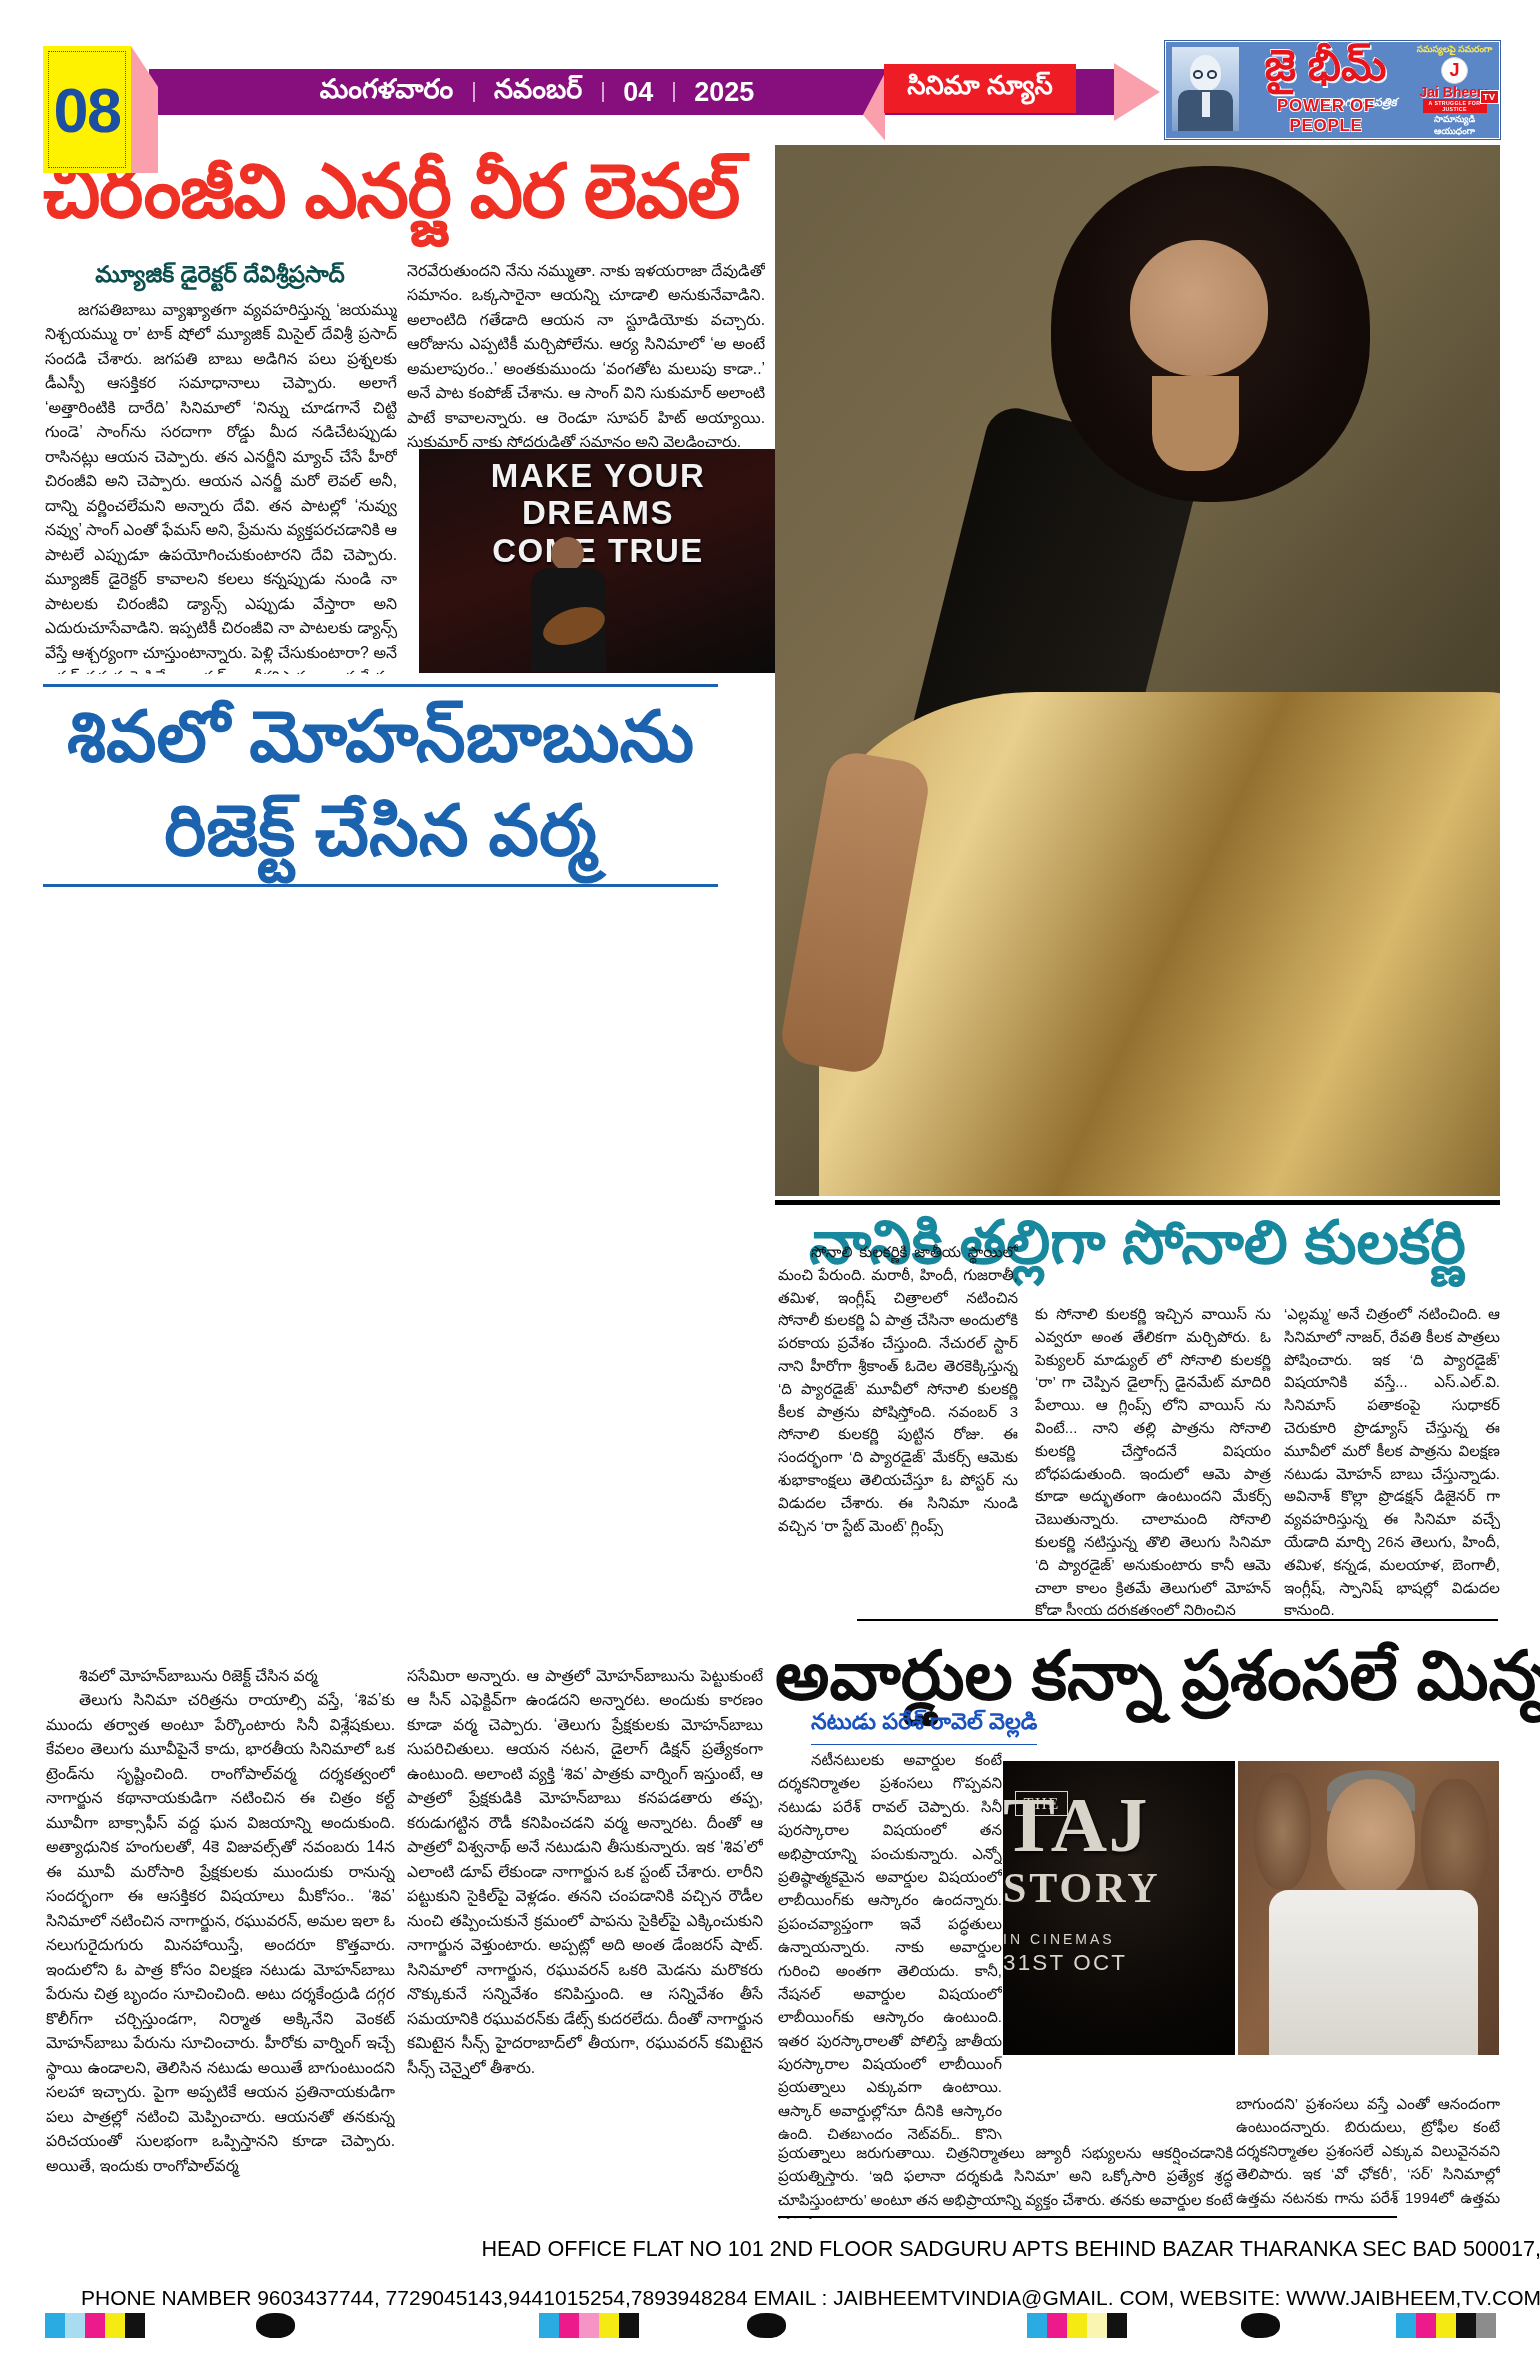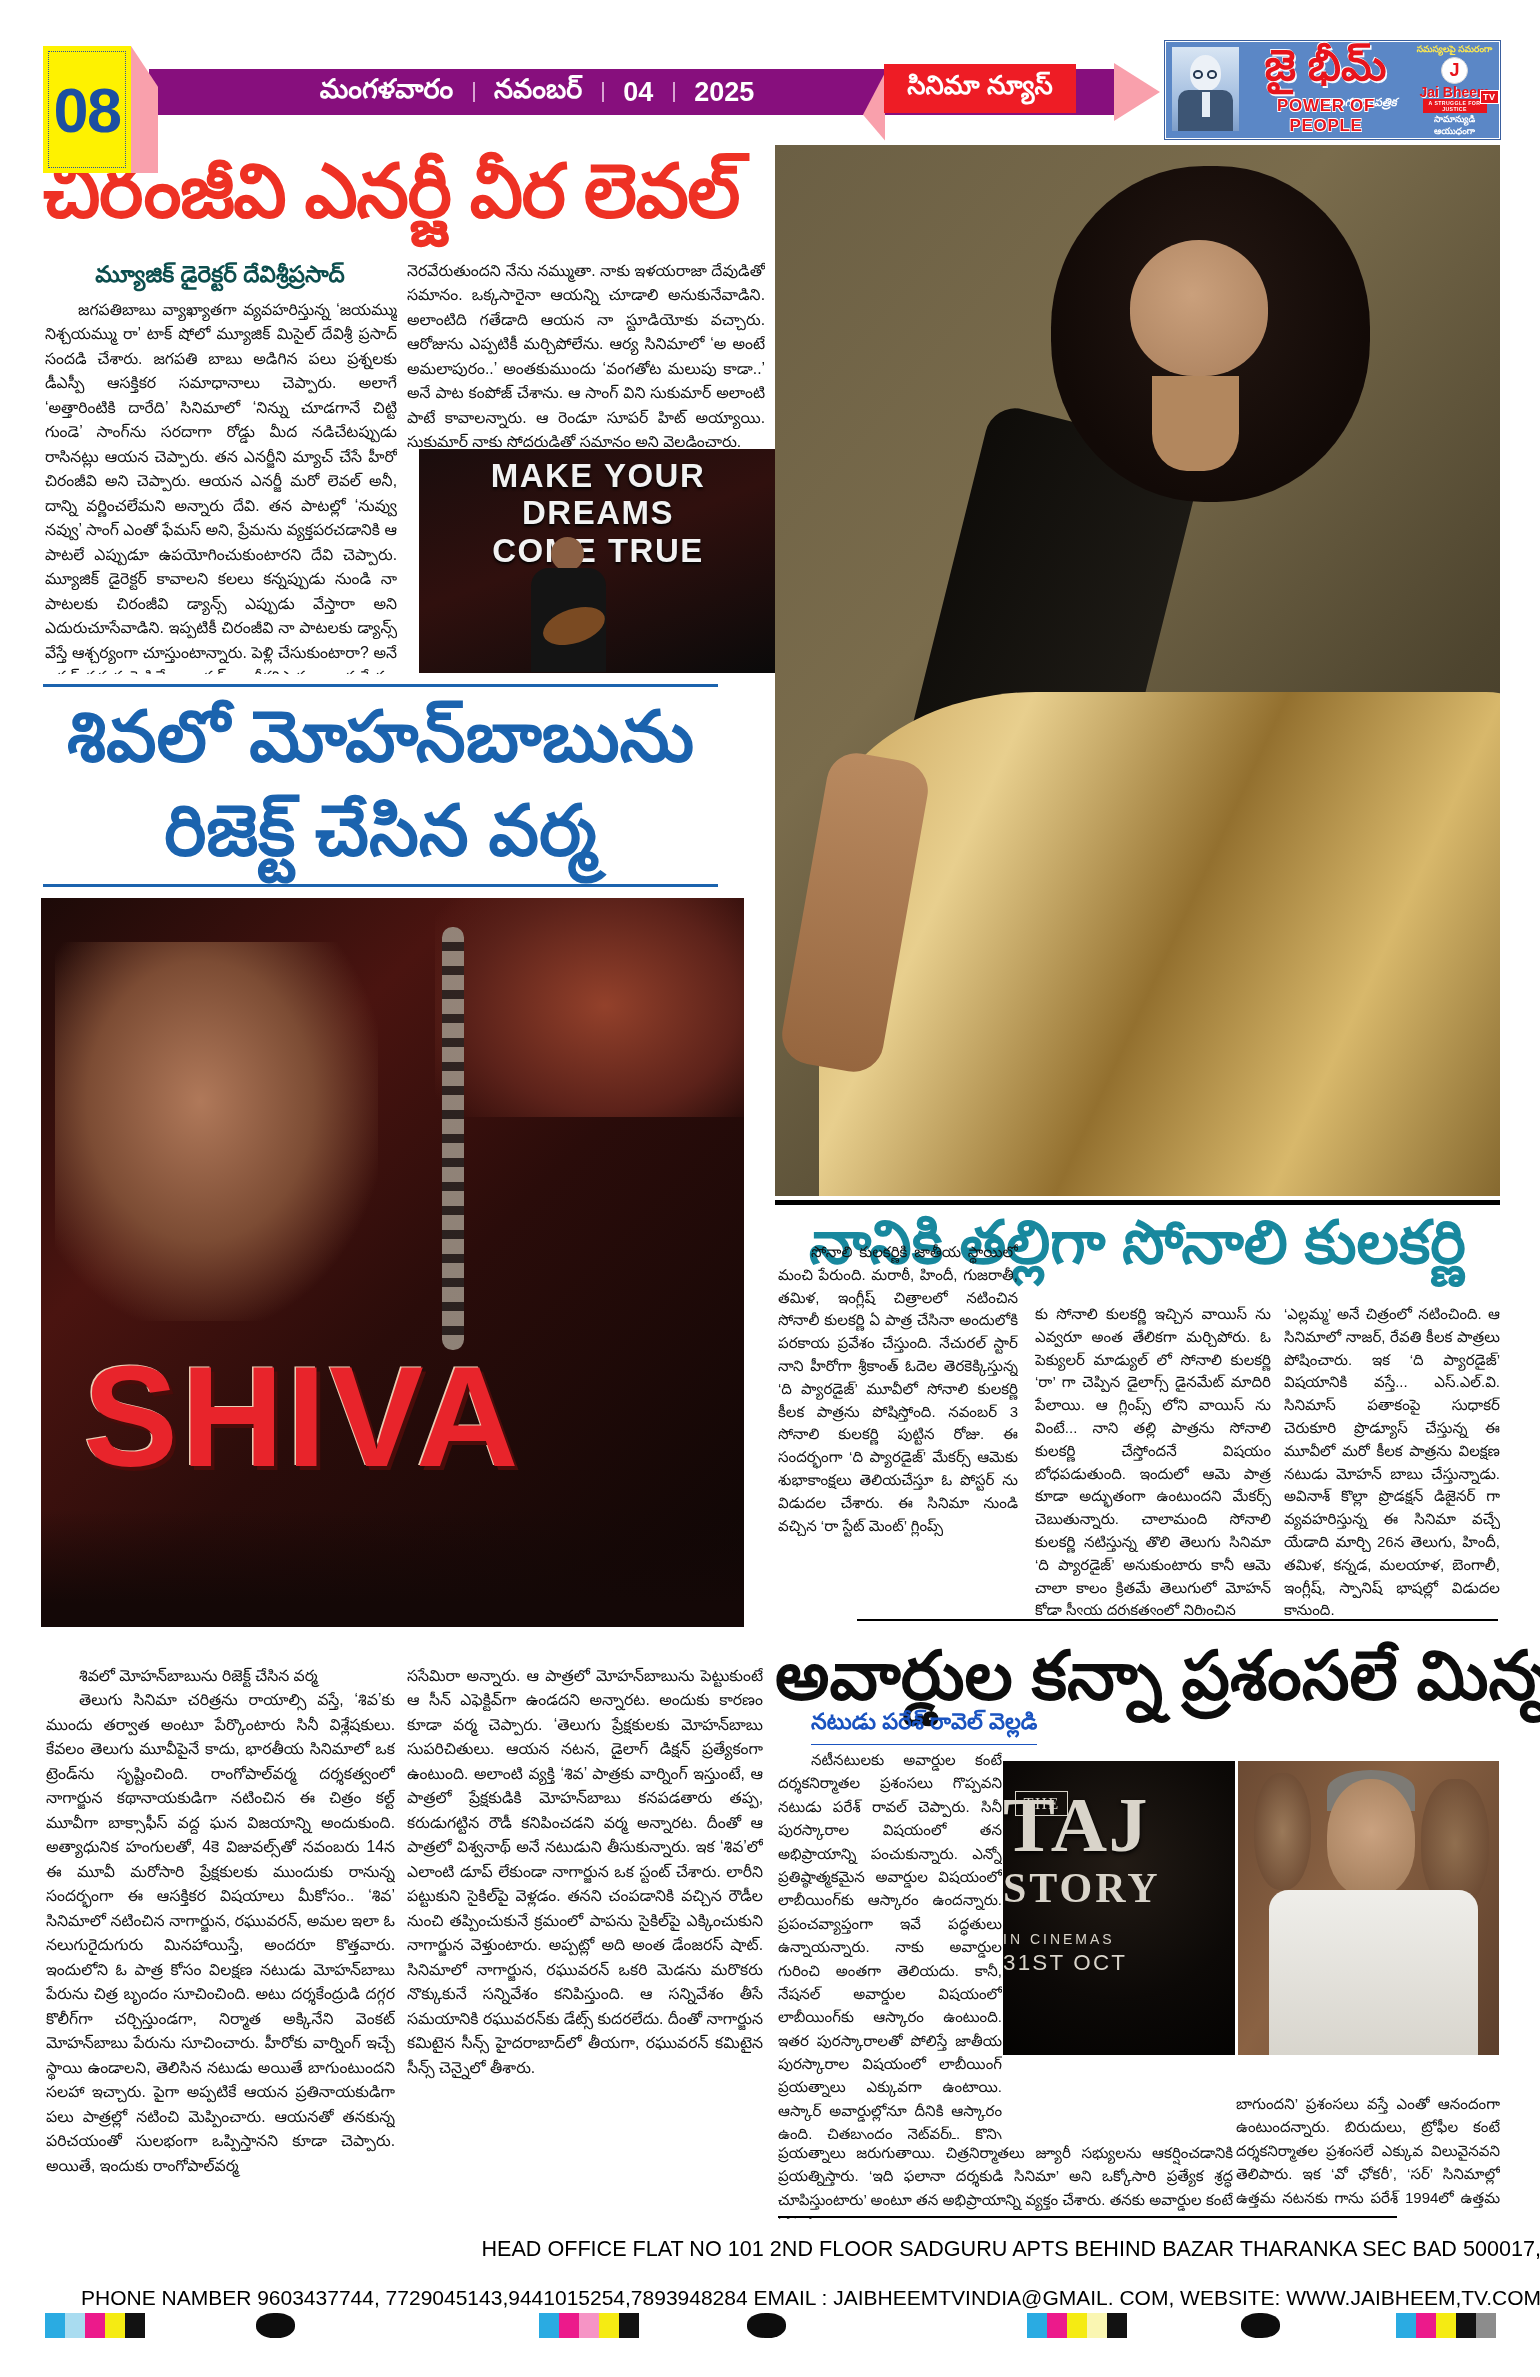--- a/index.html
+++ b/index.html
@@ -227,27 +227,20 @@
     <div class="act-arm"></div>
   </div>
 
   <div class="rule-blue" style="left:43px; top:684px; width:675px;"></div>
   <div class="h2-blue" lang="te">
     <div>శివలో మోహన్‌బాబును</div>
     <div>రిజెక్ట్ చేసిన వర్మ</div>
   </div>
   <div class="rule-blue" style="left:43px; top:884px; width:675px;"></div>
 
-  <div class="shiva-poster">
-    <div class="shiva-face"></div>
-    <div class="shiva-fist"></div>
-    <div class="shiva-chain"></div>
-    <div class="shiva-title">SHIVA</div>
-    <div class="shiva-bottom"></div>
-  </div>
 
   <div class="tx a2c1" lang="te">
     <div class="indent">శివలో మోహన్‌బాబును రిజెక్ట్ చేసిన వర్మ</div>
     <div class="indent">తెలుగు సినిమా చరిత్రను రాయాల్సి వస్తే, ‘శివ’కు ముందు తర్వాత అంటూ పేర్కొంటారు సినీ విశ్లేషకులు. కేవలం తెలుగు మూవీపైనే కాదు, భారతీయ సినిమాలో ఒక ట్రెండ్‌ను సృష్టించింది. రాంగోపాల్‌వర్మ దర్శకత్వంలో నాగార్జున కథానాయకుడిగా నటించిన ఈ చిత్రం కల్ట్ మూవీగా బాక్సాఫీస్ వద్ద ఘన విజయాన్ని అందుకుంది. అత్యాధునిక హంగులతో, 4కె విజువల్స్‌తో నవంబరు 14న ఈ మూవీ మరోసారి ప్రేక్షకులకు ముందుకు రానున్న సందర్భంగా ఈ ఆసక్తికర విషయాలు మీకోసం.. ‘శివ’ సినిమాలో నటించిన నాగార్జున, రఘువరన్, అమల ఇలా ఓ నలుగురైదుగురు మినహాయిస్తే, అందరూ కొత్తవారు. ఇందులోని ఓ పాత్ర కోసం విలక్షణ నటుడు మోహన్‌బాబు పేరును చిత్ర బృందం సూచించింది. అటు దర్శకేంద్రుడి దగ్గర కొలీగ్‌గా చర్చిస్తుండగా, నిర్మాత అక్కినేని వెంకట్ మోహన్‌బాబు పేరును సూచించారు. హీరోకు వార్నింగ్ ఇచ్చే స్థాయి ఉండాలని, తెలిసిన నటుడు అయితే బాగుంటుందని సలహా ఇచ్చారు. పైగా అప్పటికే ఆయన ప్రతినాయకుడిగా పలు పాత్రల్లో నటించి మెప్పించారు. ఆయనతో తనకున్న పరిచయంతో సులభంగా ఒప్పిస్తానని కూడా చెప్పారు. అయితే, ఇందుకు రాంగోపాల్‌వర్మ</div>
   </div>
   <div class="tx a2c2" lang="te">ససేమిరా అన్నారు. ఆ పాత్రలో మోహన్‌బాబును పెట్టుకుంటే ఆ సీన్ ఎఫెక్టివ్‌గా ఉండదని అన్నారట. అందుకు కారణం కూడా వర్మ చెప్పారు. ‘తెలుగు ప్రేక్షకులకు మోహన్‌బాబు సుపరిచితులు. ఆయన నటన, డైలాగ్ డిక్షన్ ప్రత్యేకంగా ఉంటుంది. అలాంటి వ్యక్తి ‘శివ’ పాత్రకు వార్నింగ్ ఇస్తుంటే, ఆ పాత్రలో ప్రేక్షకుడికి మోహన్‌బాబు కనపడతారు తప్ప, కరుడుగట్టిన రౌడీ కనిపించడని వర్మ అన్నారట. దీంతో ఆ పాత్రలో విశ్వనాథ్ అనే నటుడుని తీసుకున్నారు. ఇక ‘శివ’లో ఎలాంటి డూప్ లేకుండా నాగార్జున ఒక స్టంట్ చేశారు. లారీని పట్టుకుని సైకిల్‌పై వెళ్లడం. తనని చంపడానికి వచ్చిన రౌడీల నుంచి తప్పించుకునే క్రమంలో పాపను సైకిల్‌పై ఎక్కించుకుని నాగార్జున వెళ్తుంటారు. అప్పట్లో అది అంత డేంజరస్ షాట్. సినిమాలో నాగార్జున, రఘువరన్ ఒకరి మెడను మరొకరు నొక్కుకునే సన్నివేశం కనిపిస్తుంది. ఆ సన్నివేశం తీసే సమయానికి రఘువరన్‌కు డేట్స్ కుదరలేదు. దీంతో నాగార్జున కమిటైన సీన్స్ హైదరాబాద్‌లో తీయగా, రఘువరన్ కమిటైన సీన్స్ చెన్నైలో తీశారు.</div>
 
   <div class="rule-black" style="left:775px; top:1200px; width:725px; height:5.2px;"></div>
   <div class="h3-teal" lang="te">నానికి తల్లిగా సోనాలి కులకర్ణి</div>
   <div class="tx tx-sm indent a3c1" lang="te">సోనాలి కులకర్ణికి జాతీయ స్థాయిలో మంచి పేరుంది. మరాఠీ, హిందీ, గుజరాతీ, తమిళ, ఇంగ్లీష్ చిత్రాలలో నటించిన సోనాలీ కులకర్ణి ఏ పాత్ర చేసినా అందులోకి పరకాయ ప్రవేశం చేస్తుంది. నేచురల్ స్టార్ నాని హీరోగా శ్రీకాంత్ ఓదెల తెరకెక్కిస్తున్న ‘ది ప్యారడైజ్’ మూవీలో సోనాలి కులకర్ణి కీలక పాత్రను పోషిస్తోంది. నవంబర్ 3 సోనాలి కులకర్ణి పుట్టిన రోజు. ఈ సందర్భంగా ‘ది ప్యారడైజ్’ మేకర్స్ ఆమెకు శుభాకాంక్షలు తెలియచేస్తూ ఓ పోస్టర్ ను విడుదల చేశారు. ఈ సినిమా నుండి వచ్చిన ‘రా స్టేట్ మెంట్’ గ్లింప్స్</div>

